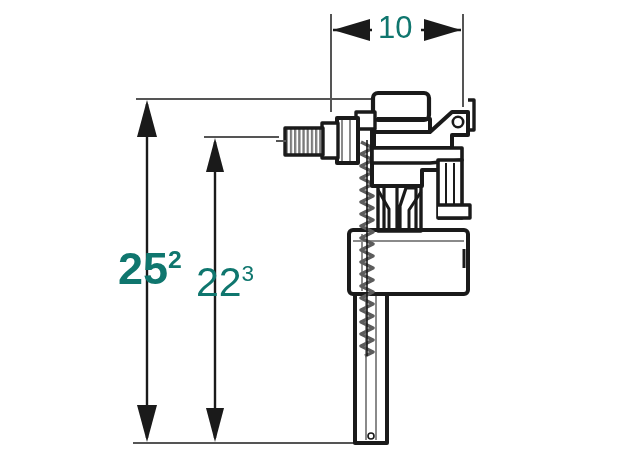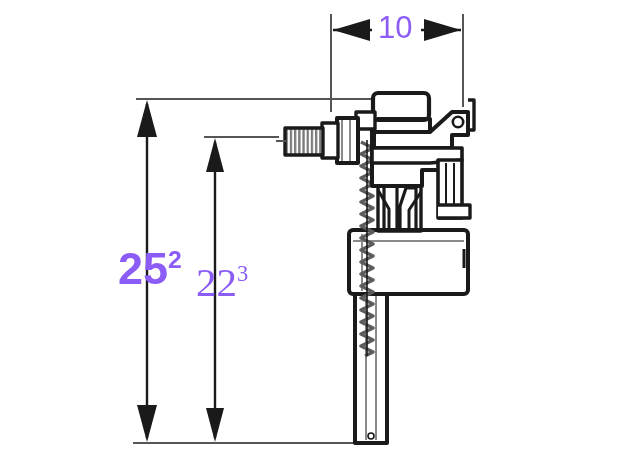--- a/index.html
+++ b/index.html
@@ -1,24 +1,24 @@
 <!DOCTYPE html>
 <html><head>
 <meta charset="utf-8">
 <style>
   html,body{margin:0;padding:0;background:#ffffff;}
   body{width:624px;height:460px;overflow:hidden;
        font-family:"Liberation Sans",sans-serif;color:#1a1a1a;}
   #stage{position:relative;width:624px;height:460px;background:#ffffff;}
   #stage svg{position:absolute;left:0;top:0;}
   .dimtext{position:absolute;font-family:"Liberation Sans",sans-serif;
-           color:#8b5cf6;white-space:nowrap;line-height:1;}
+           color:#0f766e;white-space:nowrap;line-height:1;}
   .dimtext sup{font-size:.55em;vertical-align:super;line-height:0;}
   #label-25{left:118px;top:246px;font-size:45px;font-weight:bold;}
-  #label-22{left:196px;top:262px;font-size:41px;font-family:Liberation Serif, serif;}
+  #label-22{left:196px;top:262px;font-size:41px;}
   #label-10{left:378px;top:12px;font-size:31px;}
 </style>
 </head>
 <body>
 
 <div id="stage">
 
   <svg width="624" height="460" viewBox="0 0 624 460">
 
     <defs>

